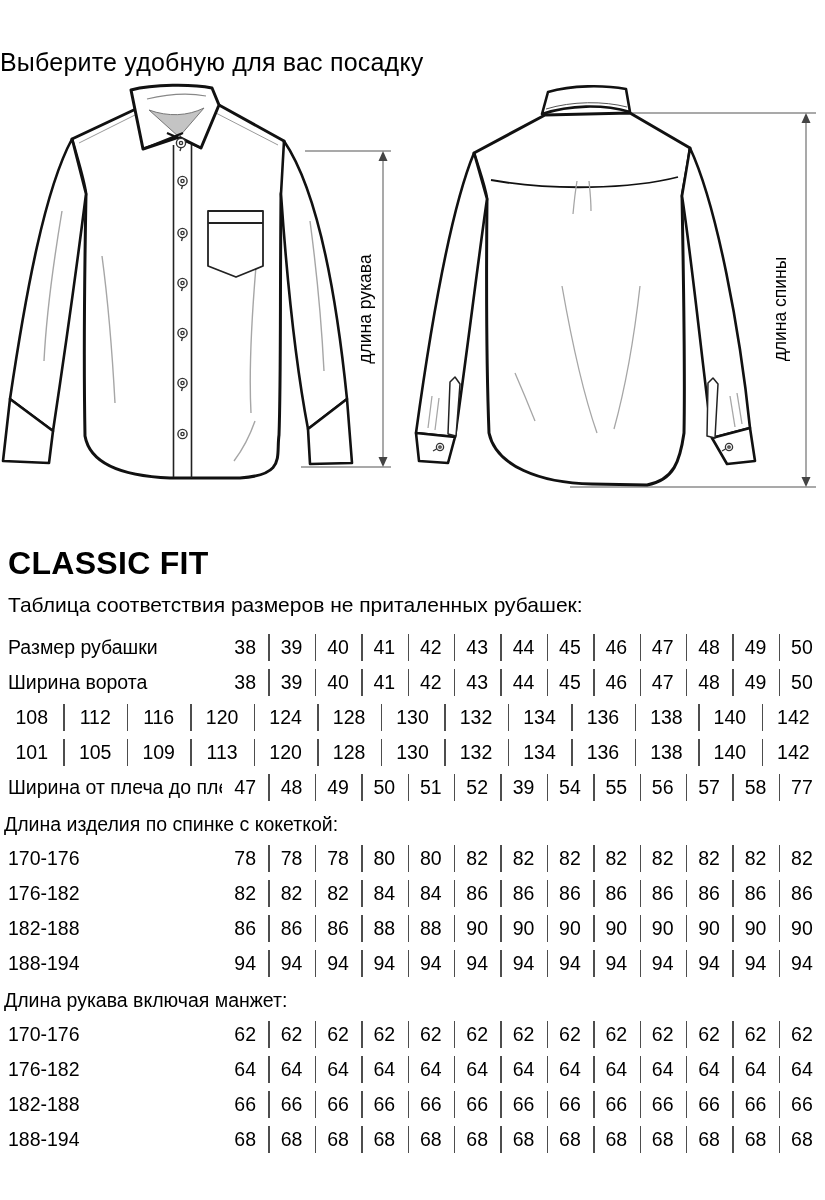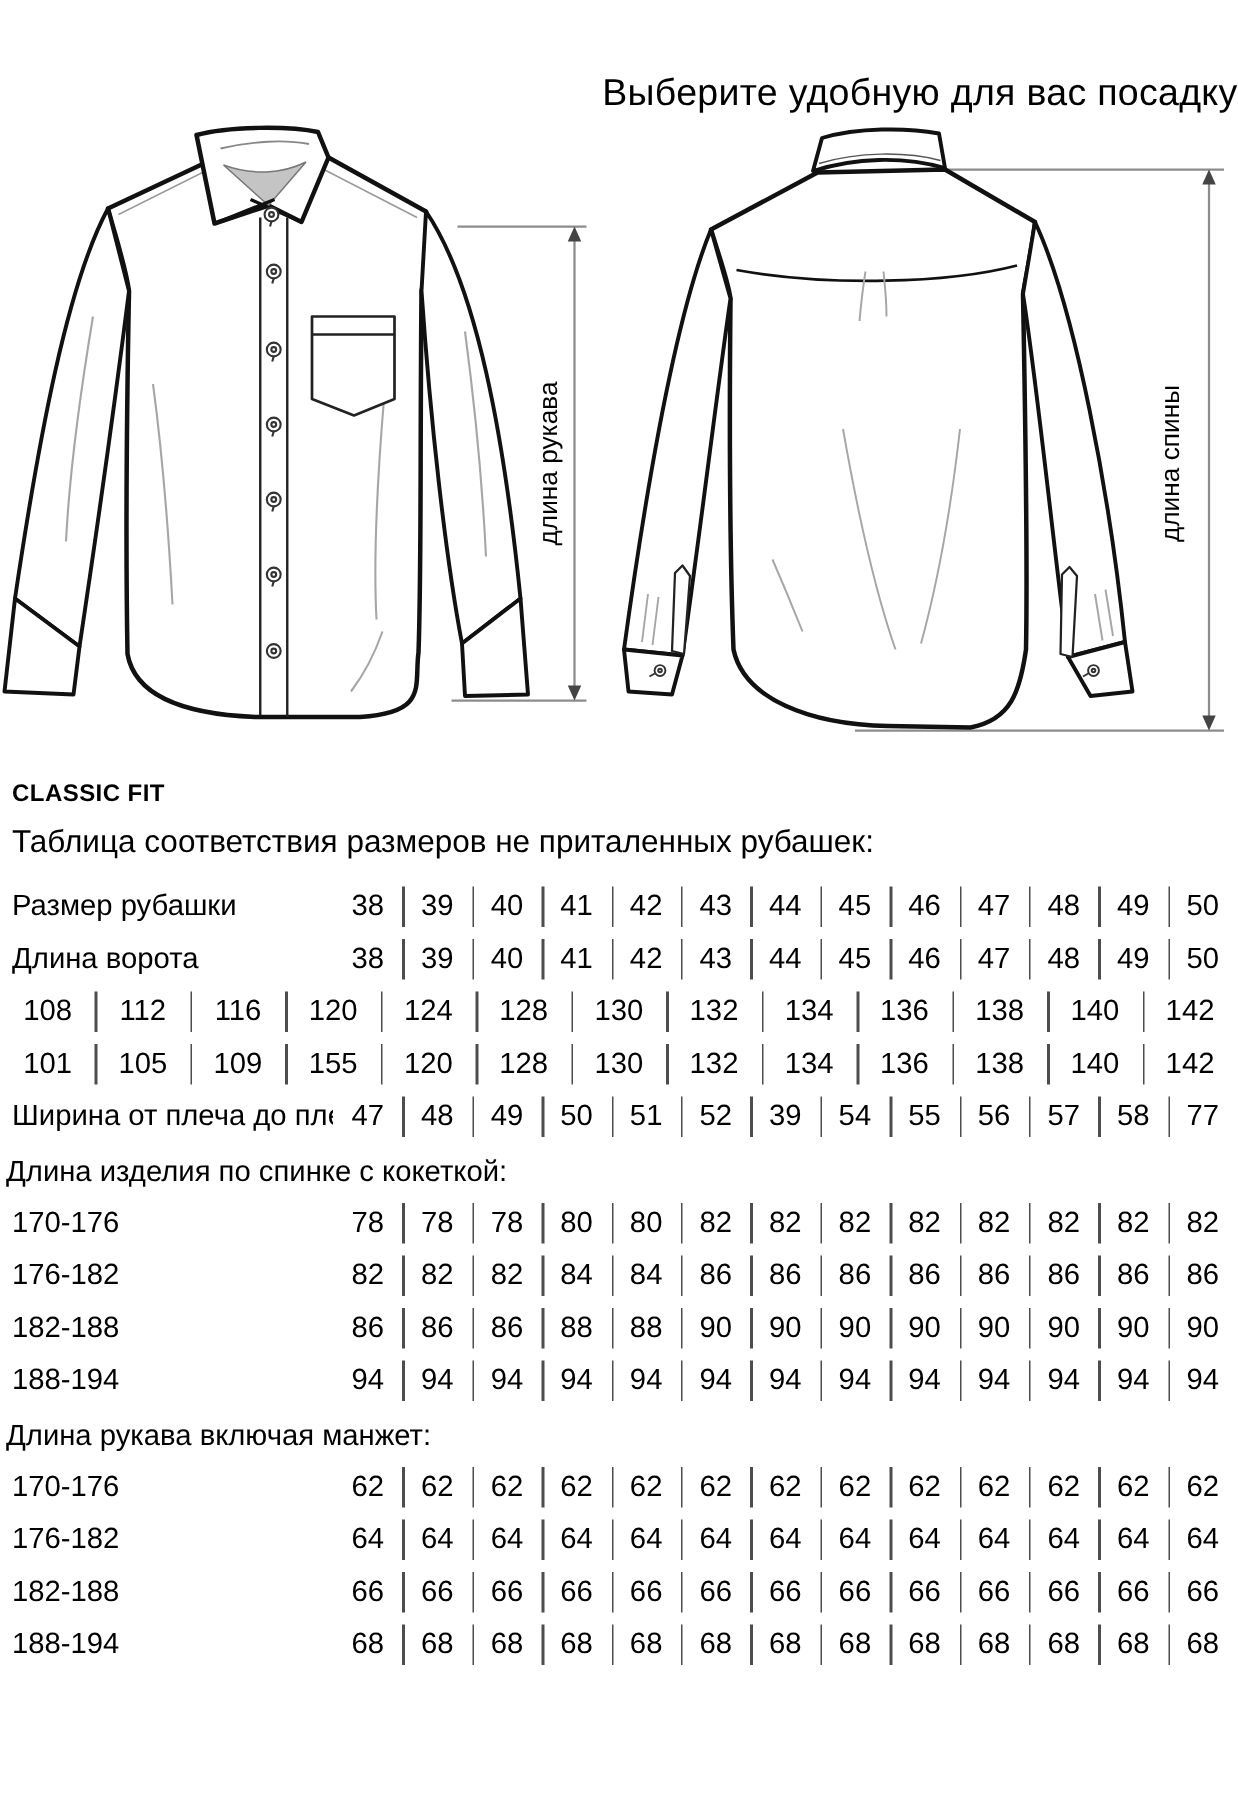--- a/index.html
+++ b/index.html
@@ -1,27 +1,27 @@
 <!DOCTYPE html>
 <html><head>
 <meta charset="utf-8">
 <style>
   html,body{margin:0;padding:0;background:#fff;}
   body{width:825px;height:1200px;overflow:hidden;position:relative;
        font-family:"Liberation Sans",sans-serif;color:#000;}
 
-  .title{padding-top:48px;text-align:right;font-size:25px;letter-spacing:.2px;}
+  .title{padding-top:48px;text-align:left;font-size:25px;letter-spacing:.2px;}
 
   .diagram{position:relative;width:825px;height:420px;margin-top:4px;}
   .diagram svg{position:absolute;top:0;}
   #front-svg{left:0;}
   #back-svg{left:412px;}
   svg text{font-family:"Liberation Sans",sans-serif;font-size:17.5px;fill:#000;}
 
-  .fit-heading{margin:20px 0 0 8px;font-size:16px;font-weight:bold;letter-spacing:.3px;}
+  .fit-heading{margin:44px 0 0 8px;font-size:32px;font-weight:bold;letter-spacing:.3px;}
   .fit-sub{margin:11px 0 0 8px;font-size:21px;}
 
   .size-table{margin-top:13px;width:825px;}
   .t-row{display:flex;height:35px;line-height:35px;}
   .t-label{width:222px;padding-left:8px;box-sizing:border-box;font-size:19.5px;
            white-space:nowrap;overflow:hidden;}
   .t-cell{flex:1;text-align:center;font-size:19.5px;position:relative;}
   .t-cell + .t-cell::before{content:'';position:absolute;left:0;top:4px;bottom:4px;
            width:1.5px;background:#4d4d4d;}
   .t-section{height:36px;line-height:38px;padding-left:4px;font-size:19.5px;}
@@ -184,21 +184,21 @@
       <div class="t-cell">43</div>
       <div class="t-cell">44</div>
       <div class="t-cell">45</div>
       <div class="t-cell">46</div>
       <div class="t-cell">47</div>
       <div class="t-cell">48</div>
       <div class="t-cell">49</div>
       <div class="t-cell">50</div>
     </div>
     <div class="t-row">
-      <div class="t-label">Длина ворота</div>
+      <div class="t-label">Ширина ворота</div>
       <div class="t-cell">38</div>
       <div class="t-cell">39</div>
       <div class="t-cell">40</div>
       <div class="t-cell">41</div>
       <div class="t-cell">42</div>
       <div class="t-cell">43</div>
       <div class="t-cell">44</div>
       <div class="t-cell">45</div>
       <div class="t-cell">46</div>
       <div class="t-cell">47</div>
@@ -218,21 +218,21 @@
       <div class="t-cell">134</div>
       <div class="t-cell">136</div>
       <div class="t-cell">138</div>
       <div class="t-cell">140</div>
       <div class="t-cell">142</div>
     </div>
     <div class="t-row">
       <div class="t-cell">101</div>
       <div class="t-cell">105</div>
       <div class="t-cell">109</div>
-      <div class="t-cell">155</div>
+      <div class="t-cell">113</div>
       <div class="t-cell">120</div>
       <div class="t-cell">128</div>
       <div class="t-cell">130</div>
       <div class="t-cell">132</div>
       <div class="t-cell">134</div>
       <div class="t-cell">136</div>
       <div class="t-cell">138</div>
       <div class="t-cell">140</div>
       <div class="t-cell">142</div>
     </div>

